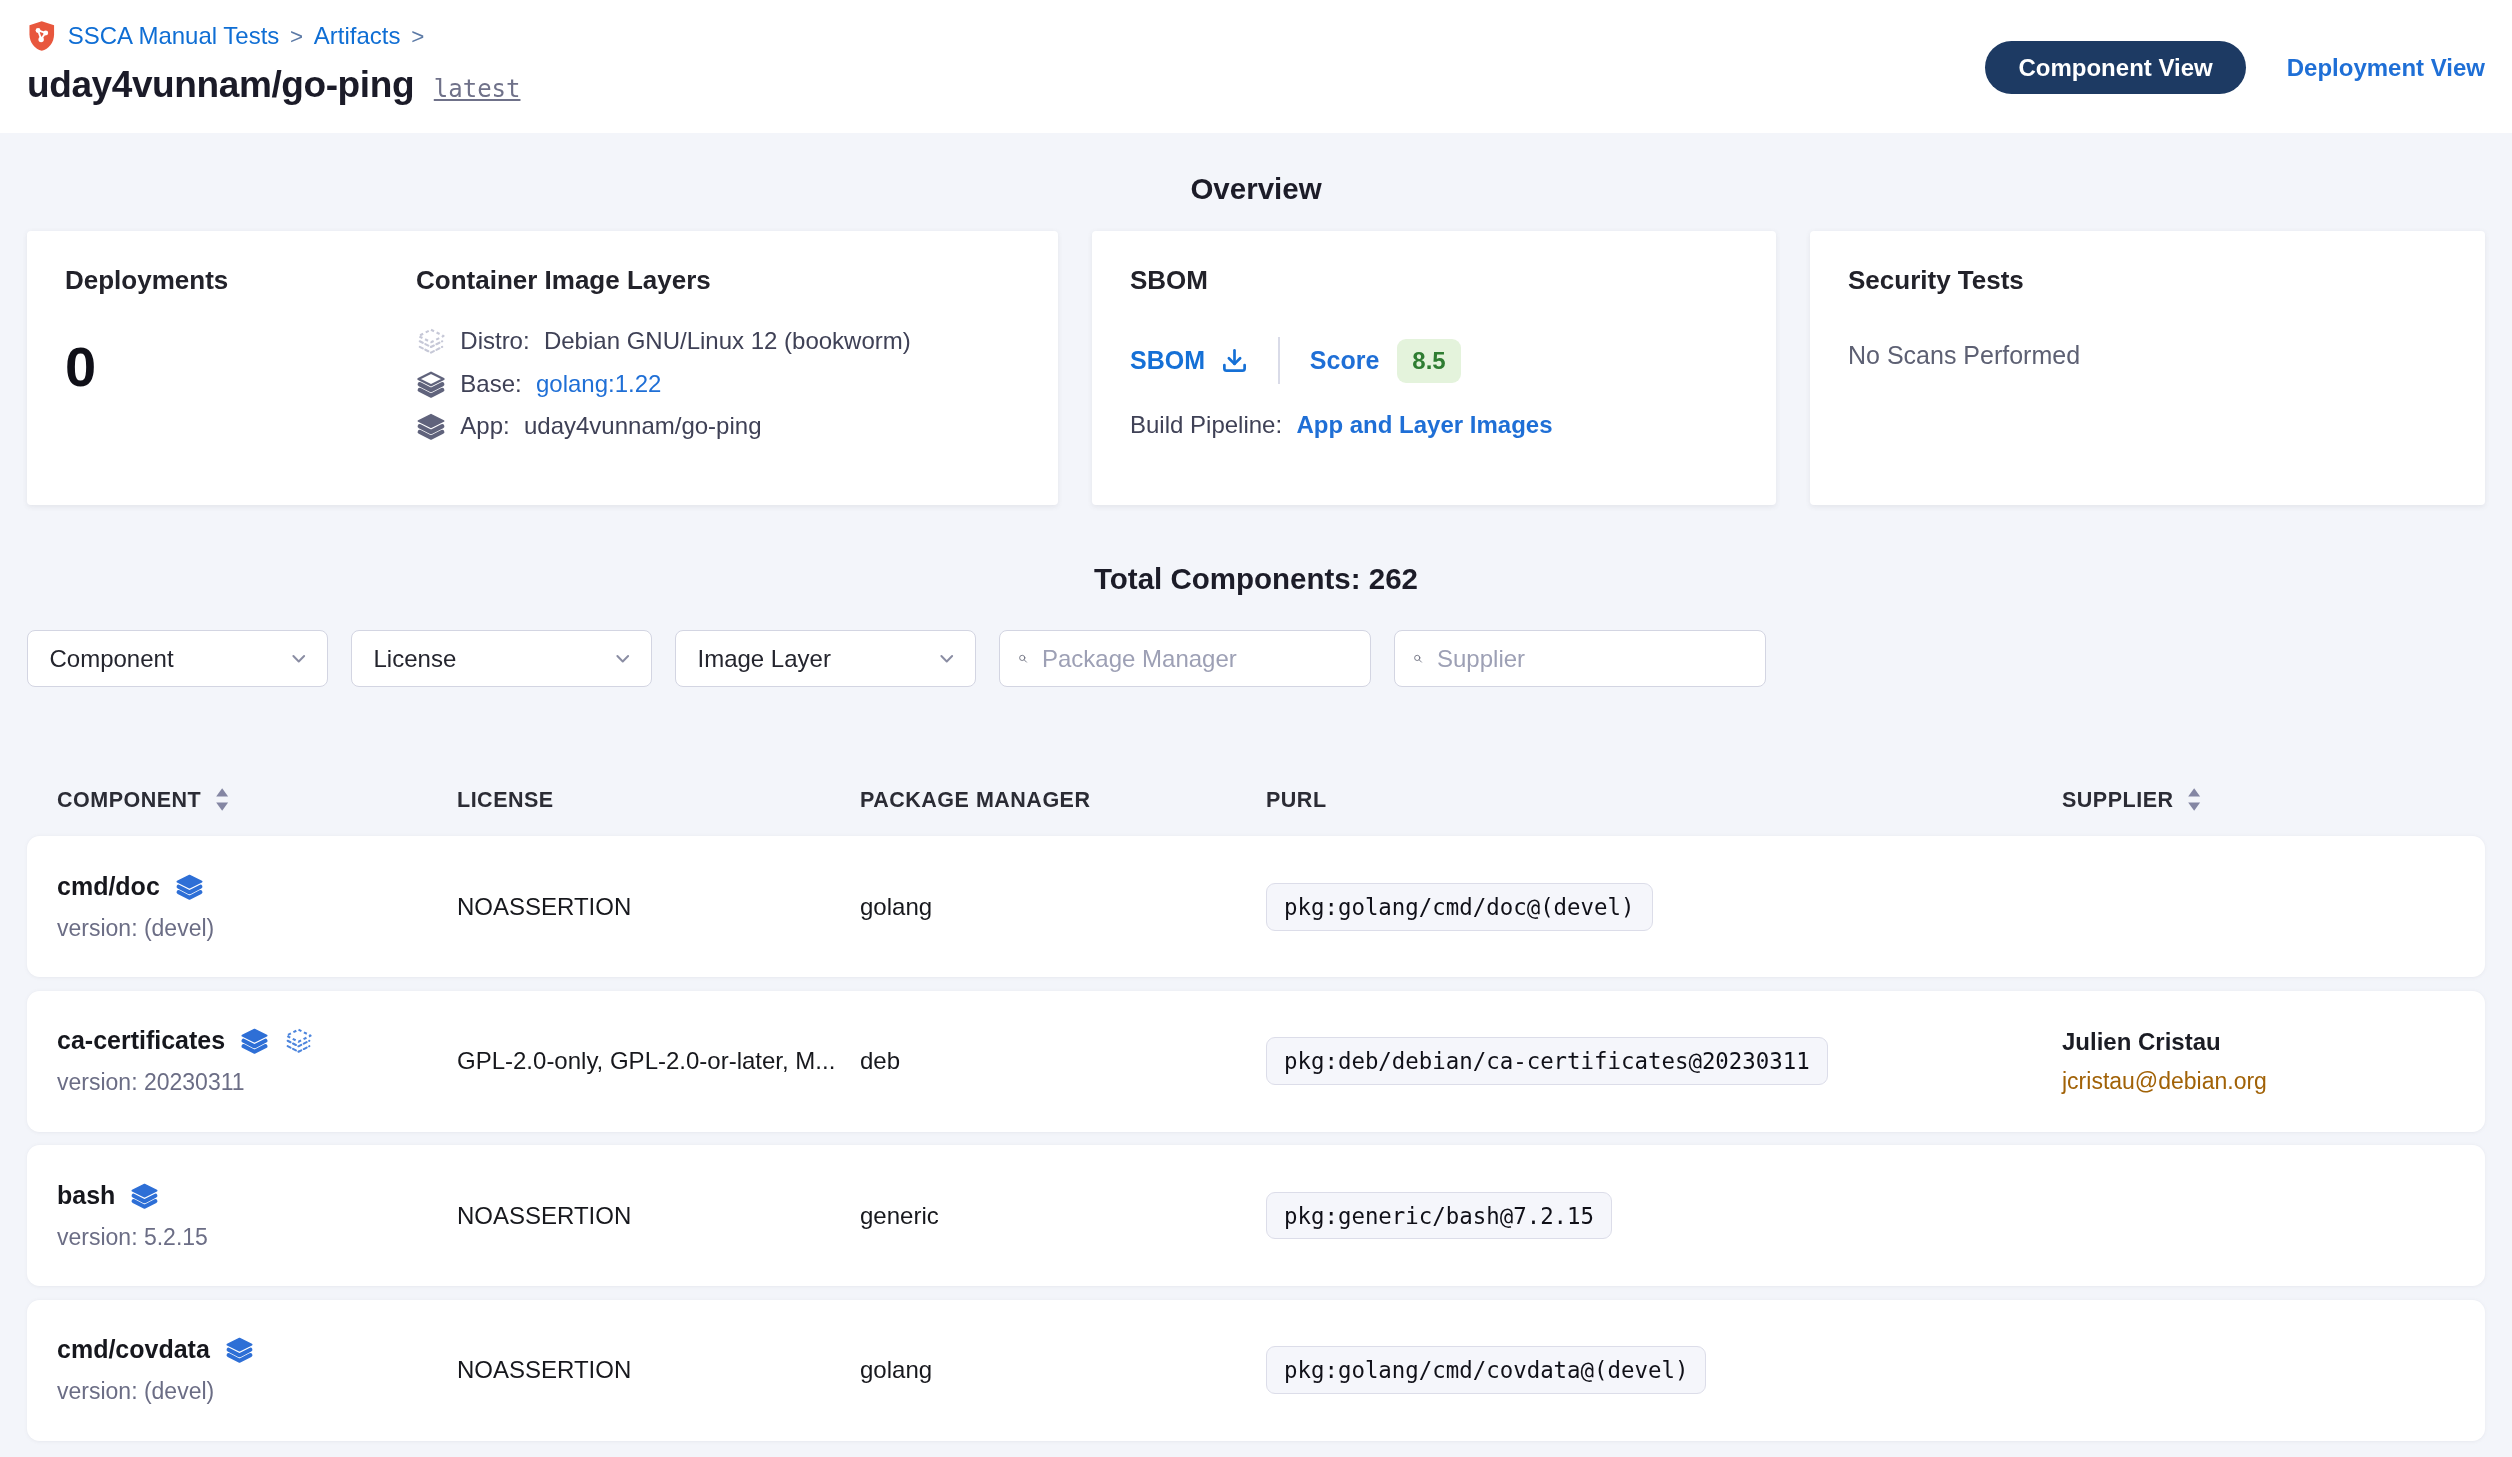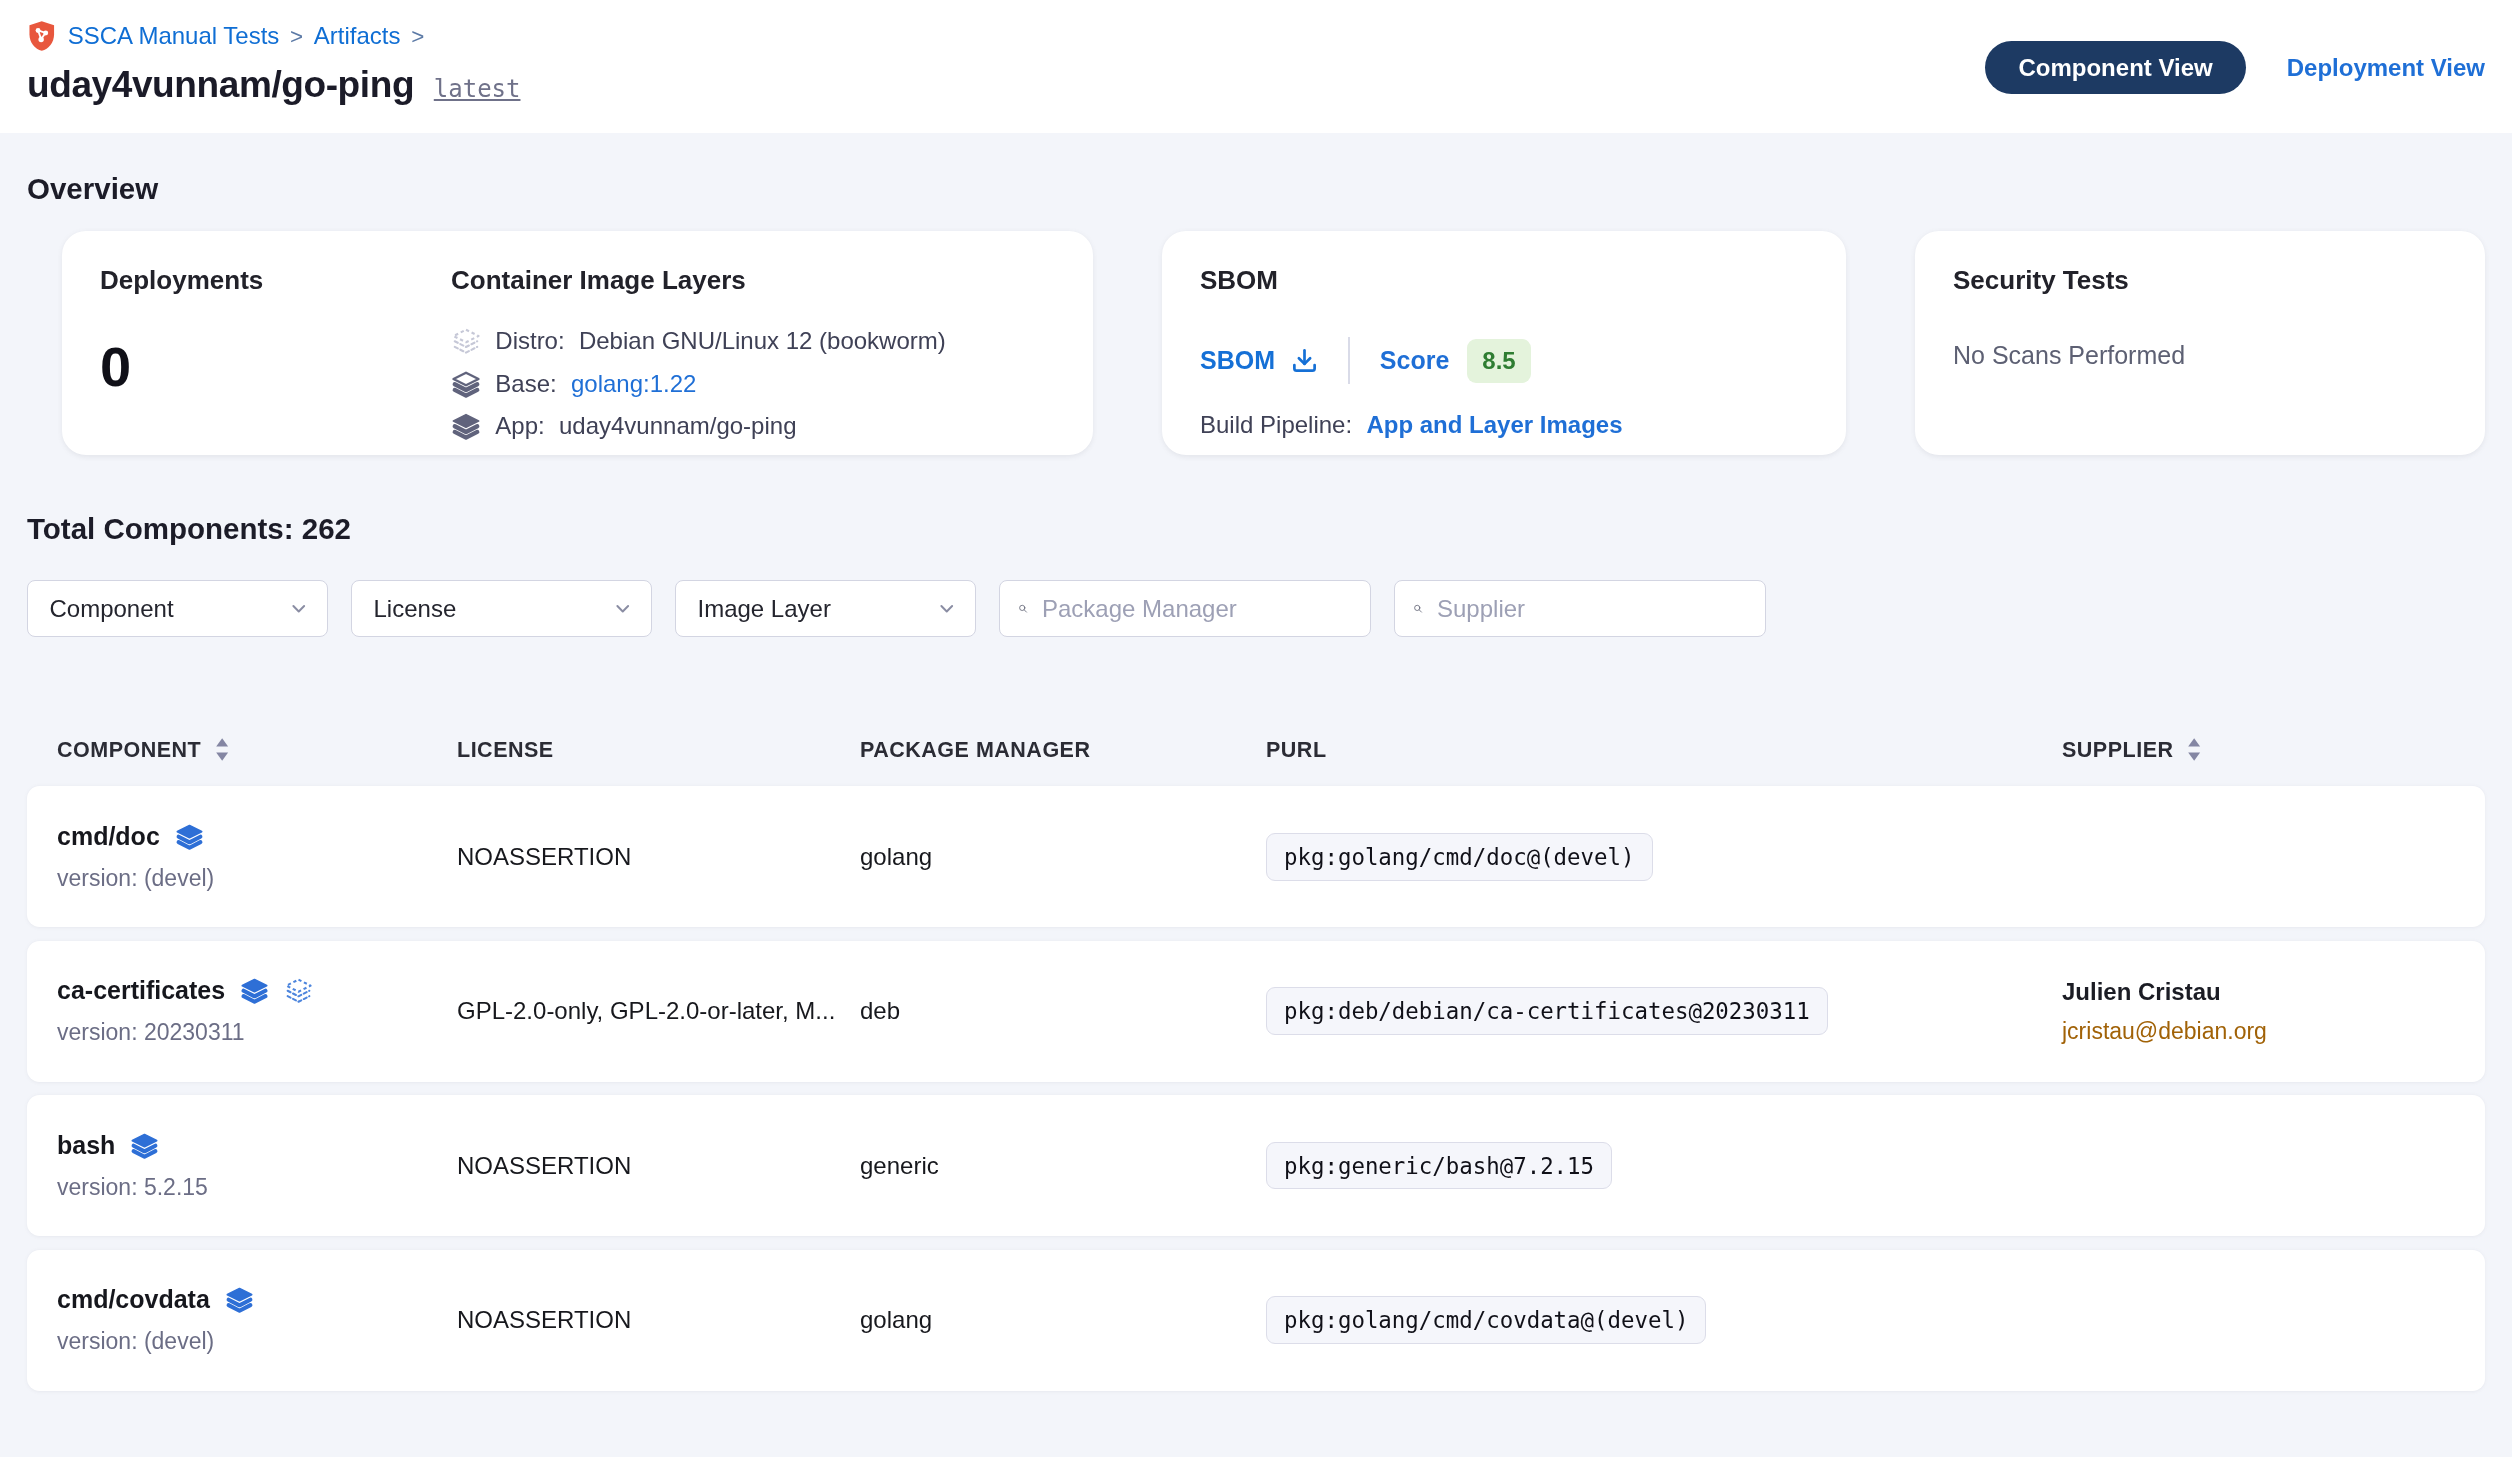--- a/index.html
+++ b/index.html
@@ -32,31 +32,30 @@
   .view-toggle { display: flex; align-items: center; gap: 41px; margin-top: 21.5px; }
   .pill-btn {
     background: #1d3a63; color: #ffffff; border: none; cursor: pointer;
     font-family: inherit; font-size: 24px; font-weight: bold;
     padding: 12.5px 33px; border-radius: 894px;
   }
   .view-link { color: #1f6fd6; font-size: 24px; font-weight: bold; }
 
   
   main { padding: 0 27px; }
-  .section-heading { font-size: 29.5px; font-weight: bold; color: #1c1c28; }
+  .section-heading { font-size: 29.5px; font-weight: bold; color: #1c1c28; text-align: center; }
   .overview-heading { margin-top: 39px; margin-bottom: 25px; }
   .components-heading { margin-top: 57px; }
 
   
   .cards { display: flex; gap: 34px; }
   .card {
-    background: #fff; border-radius: 24px; height: 224px;
+    background: #fff; border-radius: 4px; height: 274px;
     box-shadow: 0 1.8px 5.4px rgba(96,97,112,0.10);
     padding: 34px 38px;
-    margin-left: 35px;
   }
   .card-title { font-size: 26px; font-weight: bold; color: #22222a; }
   .card-main { width: 1031px; display: flex; }
   .deployments-col { width: 351px; flex: none; }
   .big-num { font-size: 56px; font-weight: bold; margin-top: 38px; color: #101018; }
   .layers-col { flex: 1; }
   .layer-rows { margin-top: 30px; display: flex; flex-direction: column; gap: 12.5px; }
   .layer-row { display: flex; align-items: center; gap: 14.3px; font-size: 24px; color: #3f4156; }
   .layer-link { color: #1f6fd6; }
 

